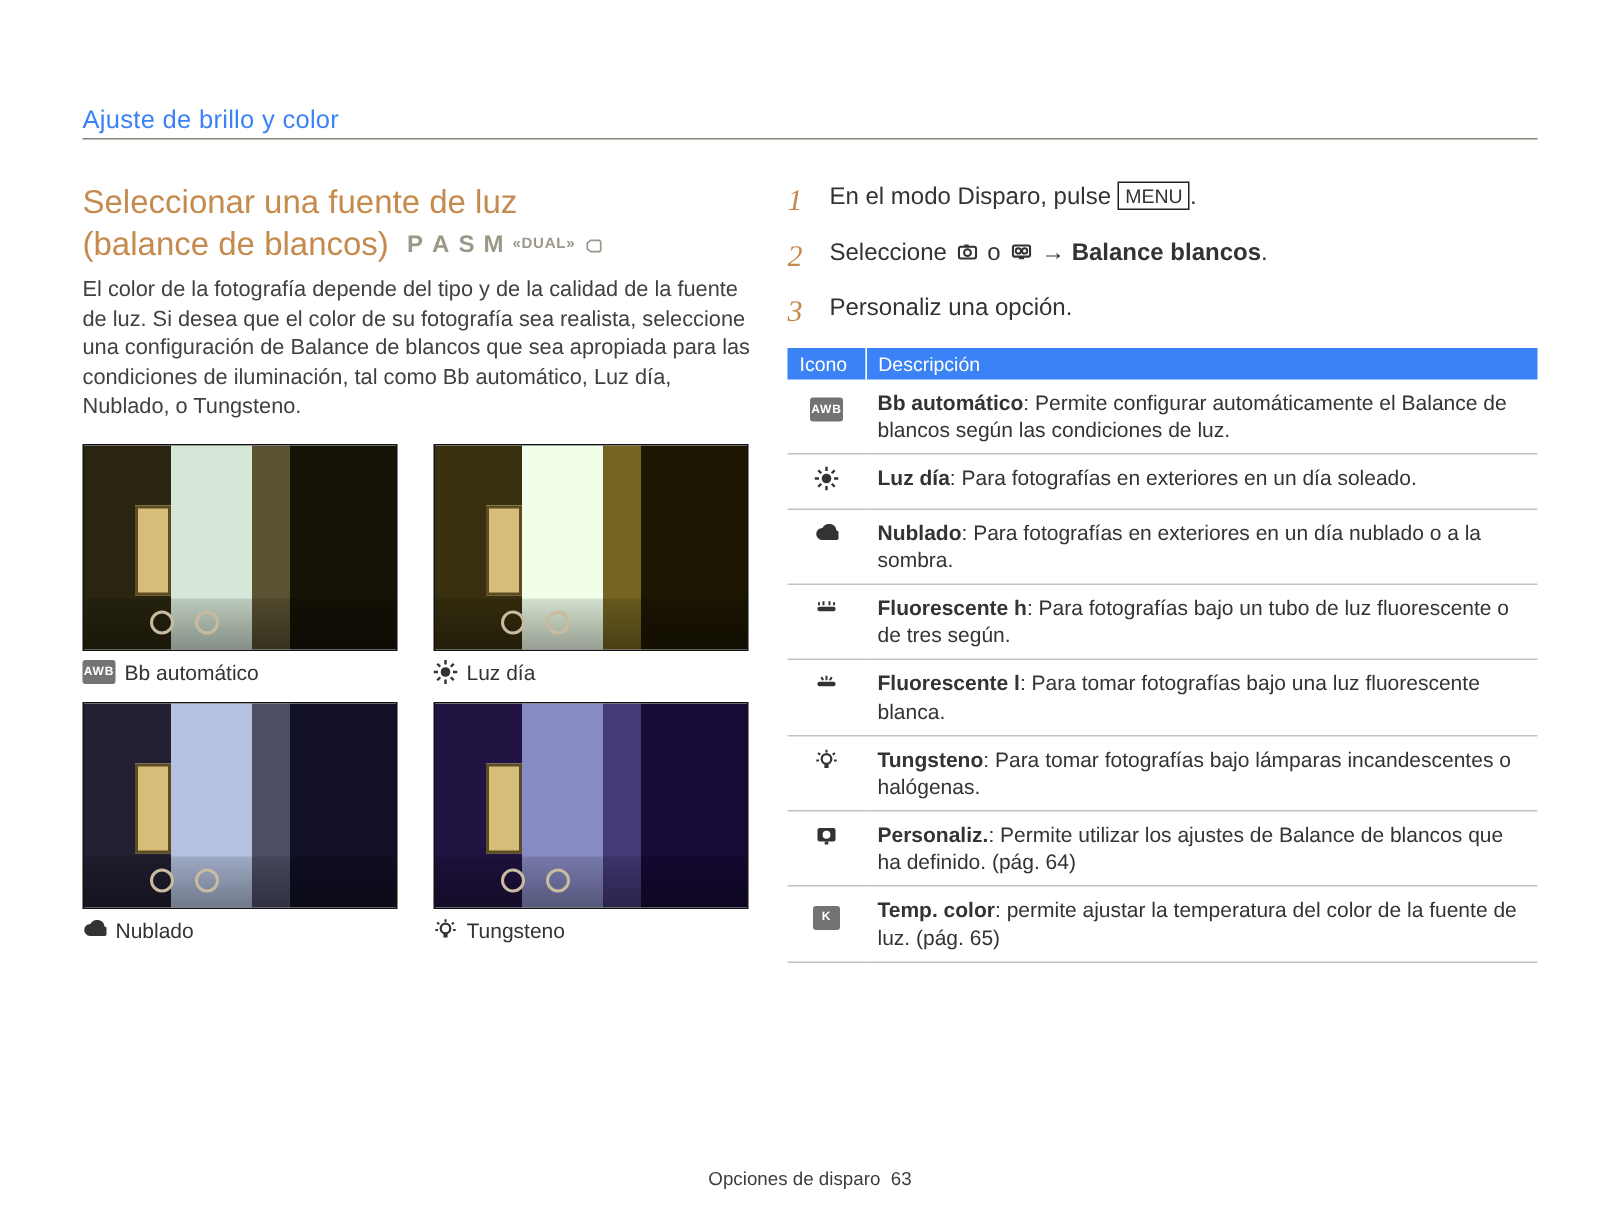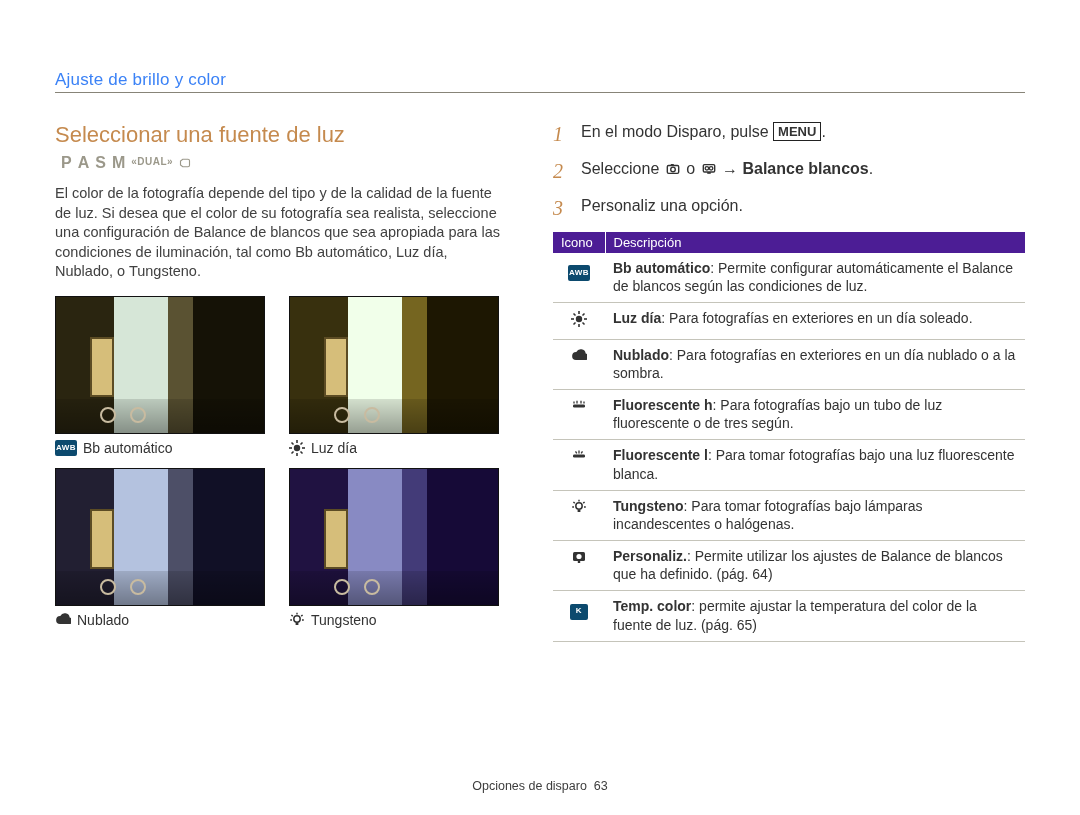--- a/index.html
+++ b/index.html
@@ -15,21 +15,21 @@
     }
     .pagehead {
       color: #3b82f6;
       font-size: 17px;
       font-weight: 400;
       padding-bottom: 2px;
       border-bottom: 1px solid #878478;
       margin-bottom: 28px;
       letter-spacing: .2px;
     }
-    .cols { display: flex; gap: 48px; }
+    .cols { display: flex; gap: 20px; }
     .left { width: 450px; }
     .right { flex: 1; }
     .h2 {
       color: #c58a4e;
       font-size: 22px;
       font-weight: 400;
       line-height: 1.25;
       margin-bottom: 4px;
     }
     .modes {
@@ -77,43 +77,43 @@
     .w1{ left:0 } .w2{ right:0 }
     .caption {
       display: flex;
       align-items: center;
       gap: 6px;
       font-size: 14px;
       color: #333;
       margin-top: 6px;
       margin-bottom: 8px;
     }
-    .chip { display:inline-flex; align-items:center; justify-content:center; width:22px; height:16px; background:#0c4a6e; color:#fff; font-size:8px; font-weight:700; border-radius:2px; letter-spacing:.5px; }
+    .chip { display:inline-flex; align-items:center; justify-content:center; width:22px; height:16px; background:#737373; color:#fff; font-size:8px; font-weight:700; border-radius:2px; letter-spacing:.5px; }
     .ic { width:16px; height:16px; display:inline-flex; align-items:center; justify-content:center; }
 
     
     .steps { list-style: none; }
     .steps li { display:flex; gap: 10px; margin-bottom: 10px; font-size: 16px; line-height:1.35; }
     .num {
       color:#c58a4e; font-style: italic; font-family: Georgia, "Times New Roman", serif;
       font-size: 20px; width: 18px;
     }
-    .menu-box { display:inline-block; border:1px solid #222; padding:0 4px; font-weight:700; font-size:13px; line-height:17px; vertical-align:1px; }
+    .menu-box { display:inline-block; border:1px solid #222; padding:0 4px; font-weight:400; font-size:13px; line-height:17px; vertical-align:1px; }
     .inline-ic { display:inline-block; width:18px; height:14px; vertical-align:-2px; }
     .inline-ic svg { width:100%; height:100%; }
     .bold { font-weight:700; }
 
     table.opts {
       width: 100%;
       border-collapse: collapse;
       margin-top: 6px;
       font-size: 14px;
     }
     table.opts thead th {
-      background:#4c1d95;
+      background:#3b82f6;
       color:#fff;
       font-weight: 400;
       text-align:left;
       padding: 3px 8px;
       font-size: 13px;
     }
     table.opts thead th:first-child { width: 52px; border-right: 1px solid #fff; }
     table.opts tbody td {
       border-bottom: 1px solid #c5c4ba;
       padding: 6px 8px 7px;
@@ -195,20 +195,21 @@
   </defs>
 </svg>
 
 <div class="pagehead">Ajuste de brillo y color</div>
 
 <div class="cols">
 
   <div class="left">
     <div class="h2">
       <span>Seleccionar una fuente de luz</span><br>
+      <span>(balance de blancos)</span>
       <span class="modes">
         <span>P</span>
         <span>A</span>
         <span>S</span>
         <span>M</span>
         <span class="small">«<span>DUAL</span>»</span>
         <svg viewBox="0 0 16 16">
             <use href="#ic-video"></use>
           </svg>
       </span>

